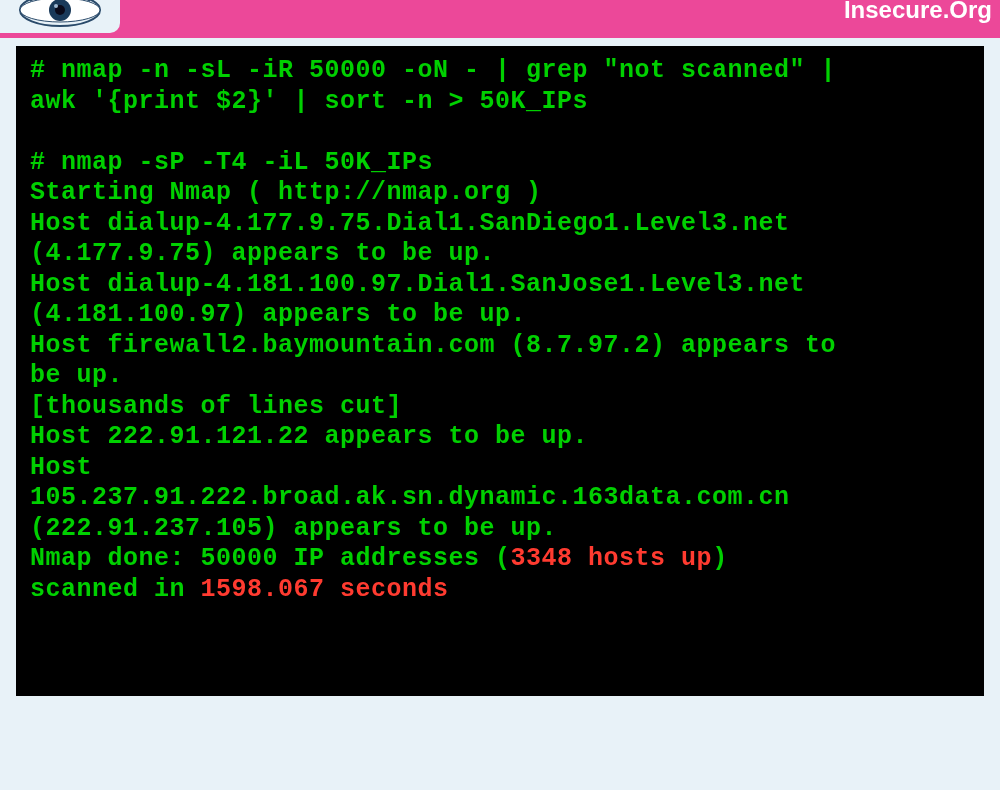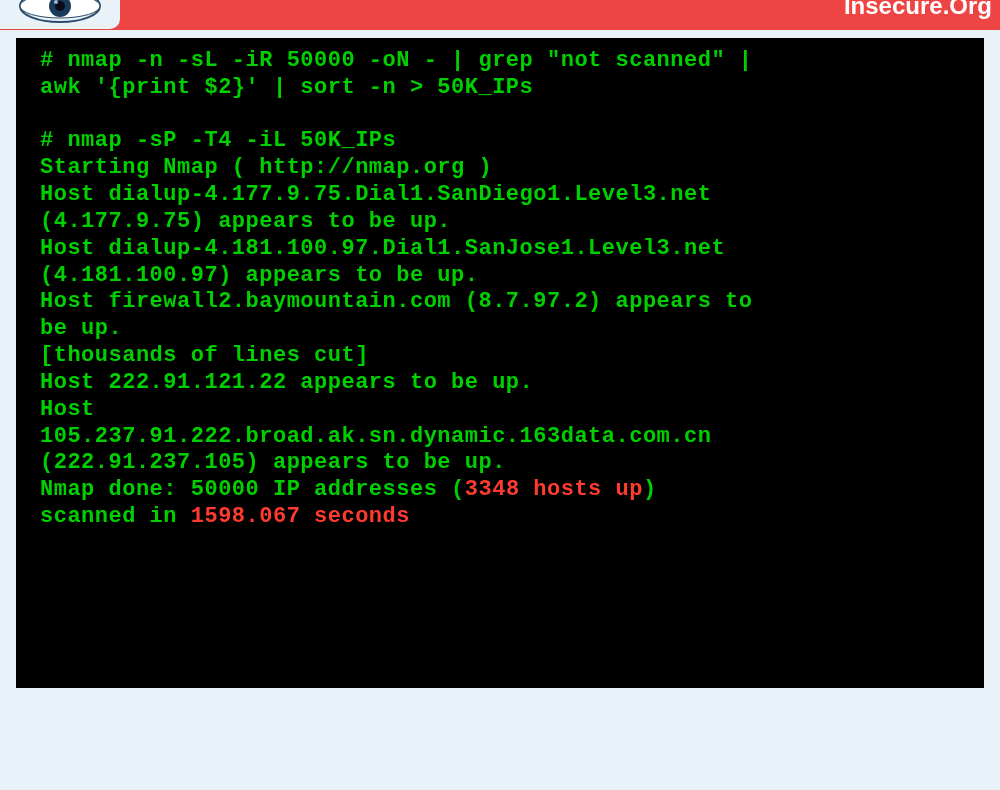--- a/index.html
+++ b/index.html
@@ -5,23 +5,23 @@
   html, body {
     margin: 0;
     padding: 0;
     width: 1000px;
     height: 790px;
     background: #e8f2f8;
     font-family: Arial, Helvetica, sans-serif;
     overflow: hidden;
   }
   .header-bar {
-    background: #ef4444;
+    background: #ec4899;
     color: #fff;
-    height: 30px;
+    height: 38px;
     display: flex;
     align-items: center;
     justify-content: space-between;
     padding: 0 8px 18px 0;
     box-sizing: border-box;
   }
   .eye-logo {
     width: 120px;
     height: 46px;
     display: flex;
@@ -46,23 +46,23 @@
     color: #1a1a1a;
     text-align: center;
     margin: 10px 0 12px 0;
     letter-spacing: 0.5px;
   }
   .terminal {
     background: #000;
     color: #00d000;
     font-family: "Courier New", Courier, monospace;
     font-weight: bold;
-    font-size: 22px;
+    font-size: 25px;
     line-height: 1.22;
-    padding: 10px 14px 40px 24px;
+    padding: 10px 14px 40px 14px;
     margin: 0 4px;
     min-height: 600px;
     white-space: pre-wrap;
     word-break: break-all;
     letter-spacing: 0.5px;
   }
   .terminal .red { color: #ff3b30; }
 </style>
 </head>
 <body>

